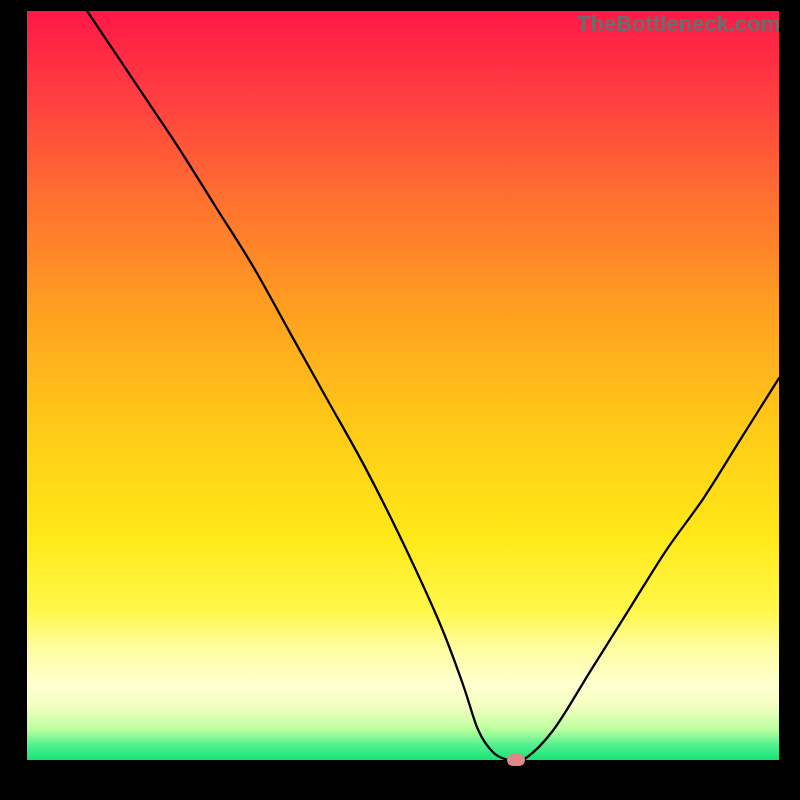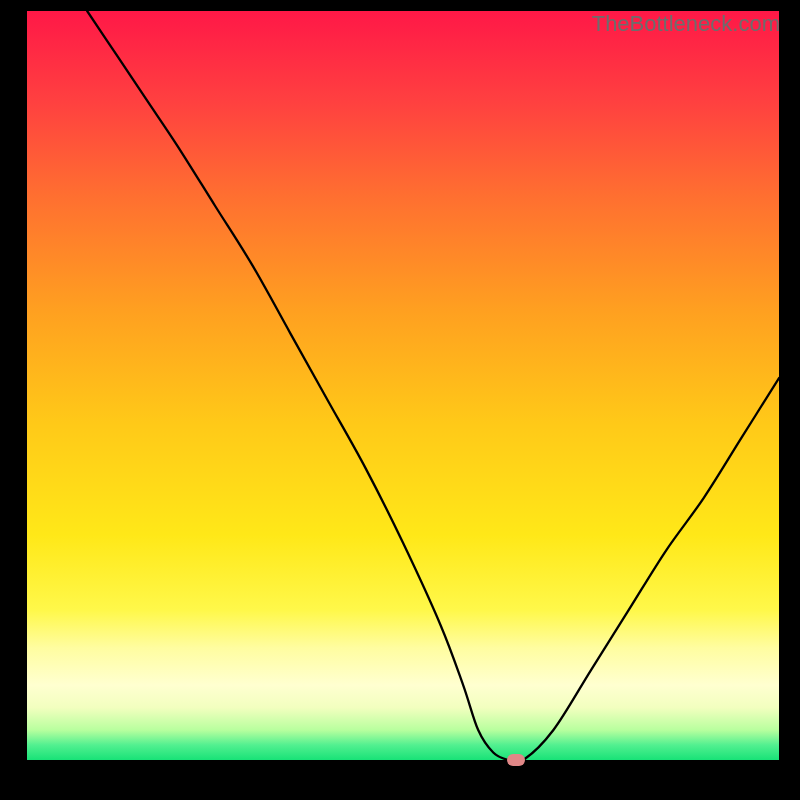--- a/index.html
+++ b/index.html
@@ -57,21 +57,21 @@
     background: #e08787;
     border-radius: 6px;
     transform: translate(-50%, -50%);
   }
   .watermark {
     position: absolute;
     top: 11px;
     right: 20px;
     font-family: Arial, Helvetica, sans-serif;
     font-size: 22px;
-    font-weight: normal;
+    font-weight: bold;
     color: #6d6d6d;
   }
 </style>
 </head>
 <body>
 
 <div class="frame">
 
   <div class="plot-area">
 

